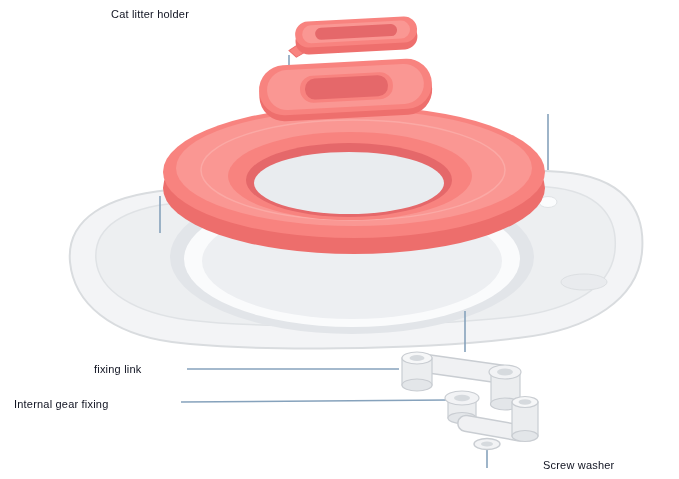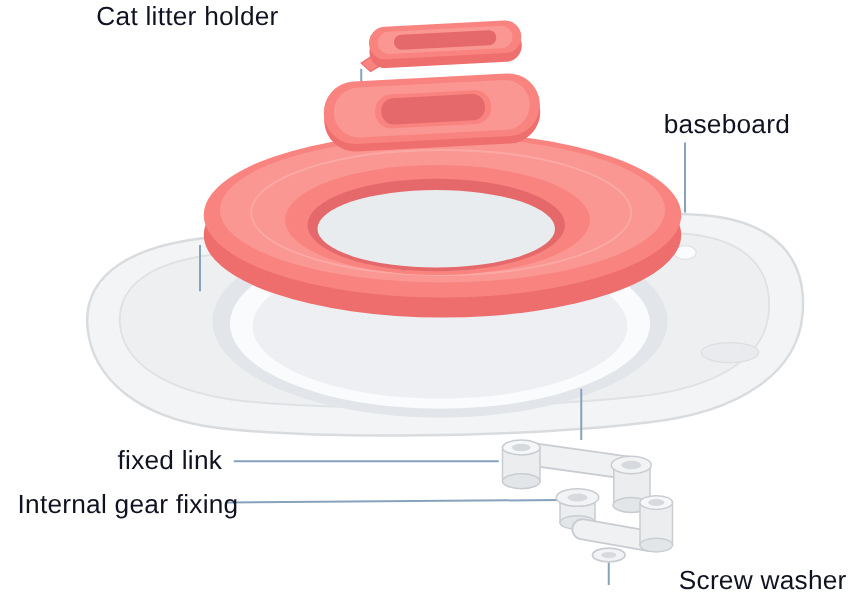--- a/index.html
+++ b/index.html
@@ -2,21 +2,21 @@
 <html><head>
 <meta charset="utf-8">
 <style>
   html,body{margin:0;padding:0;background:#fff}
   .stage{
     position:relative;width:679px;height:479px;background:#ffffff;overflow:hidden;
     font-family:"Liberation Sans",sans-serif;
   }
   .art{position:absolute;left:0;top:0}
   .label{
-    position:absolute;color:#0f1220;font-size:21px;font-weight:500;
+    position:absolute;color:#0f1220;font-size:11px;font-weight:500;
     letter-spacing:.2px;white-space:nowrap;line-height:22px;
   }
   .label.center{text-align:center}
 </style>
 </head>
 <body>
 
 <div class="stage">
 
   <svg class="art" width="679" height="479" viewBox="0 0 679 479">
@@ -103,21 +103,20 @@
         <ellipse cx="487" cy="444" rx="13" ry="5.5" fill="#F2F3F5" stroke="#C9CDD2" stroke-width="1.4"></ellipse>
         <ellipse cx="487" cy="444" rx="6" ry="2.5" fill="#D6DADE"></ellipse>
       </g>
     </g>
   </svg>
 
   <div class="label center" style="left:55px;top:3px;width:190px">
     <div>Cat litter holder</div>
   </div>
 
-  <div class="label" style="left:531px;top:89px">baseboard</div>
 
-  <div class="label" style="left:94px;top:358px">fixed link</div>
+  <div class="label" style="left:94px;top:358px">fixing link</div>
 
   <div class="label" style="left:543px;top:454px">Screw washer</div>
 
   <div class="label" style="left:14px;top:393px">Internal gear fixing</div>
 
 </div>
 
 </body></html>

